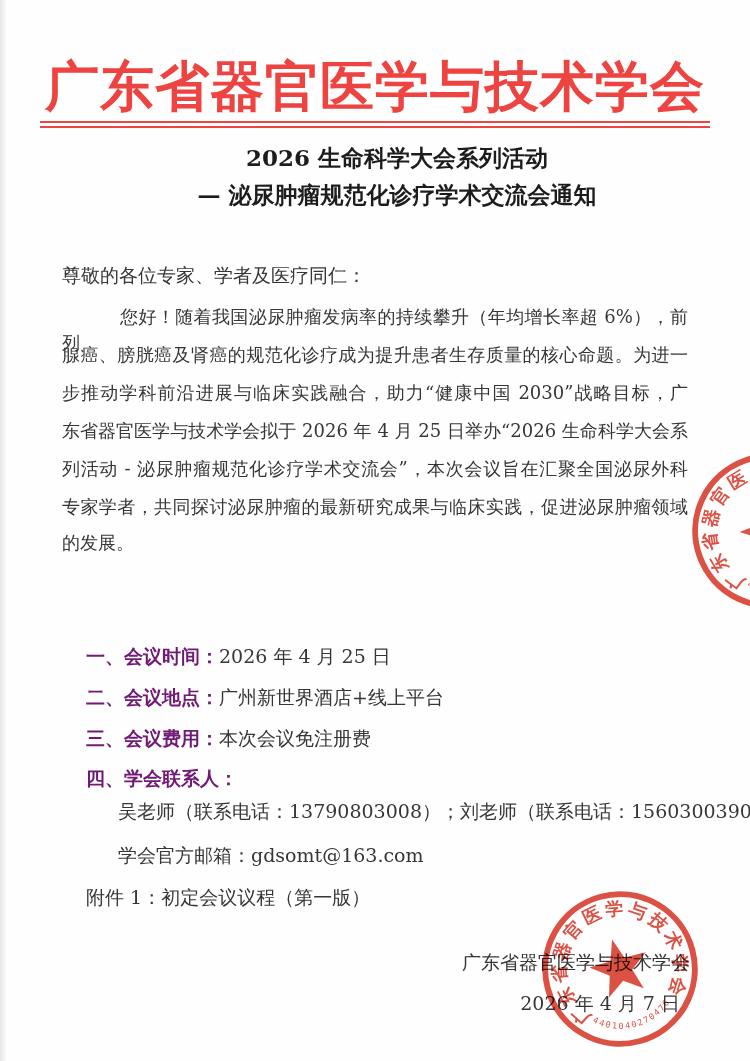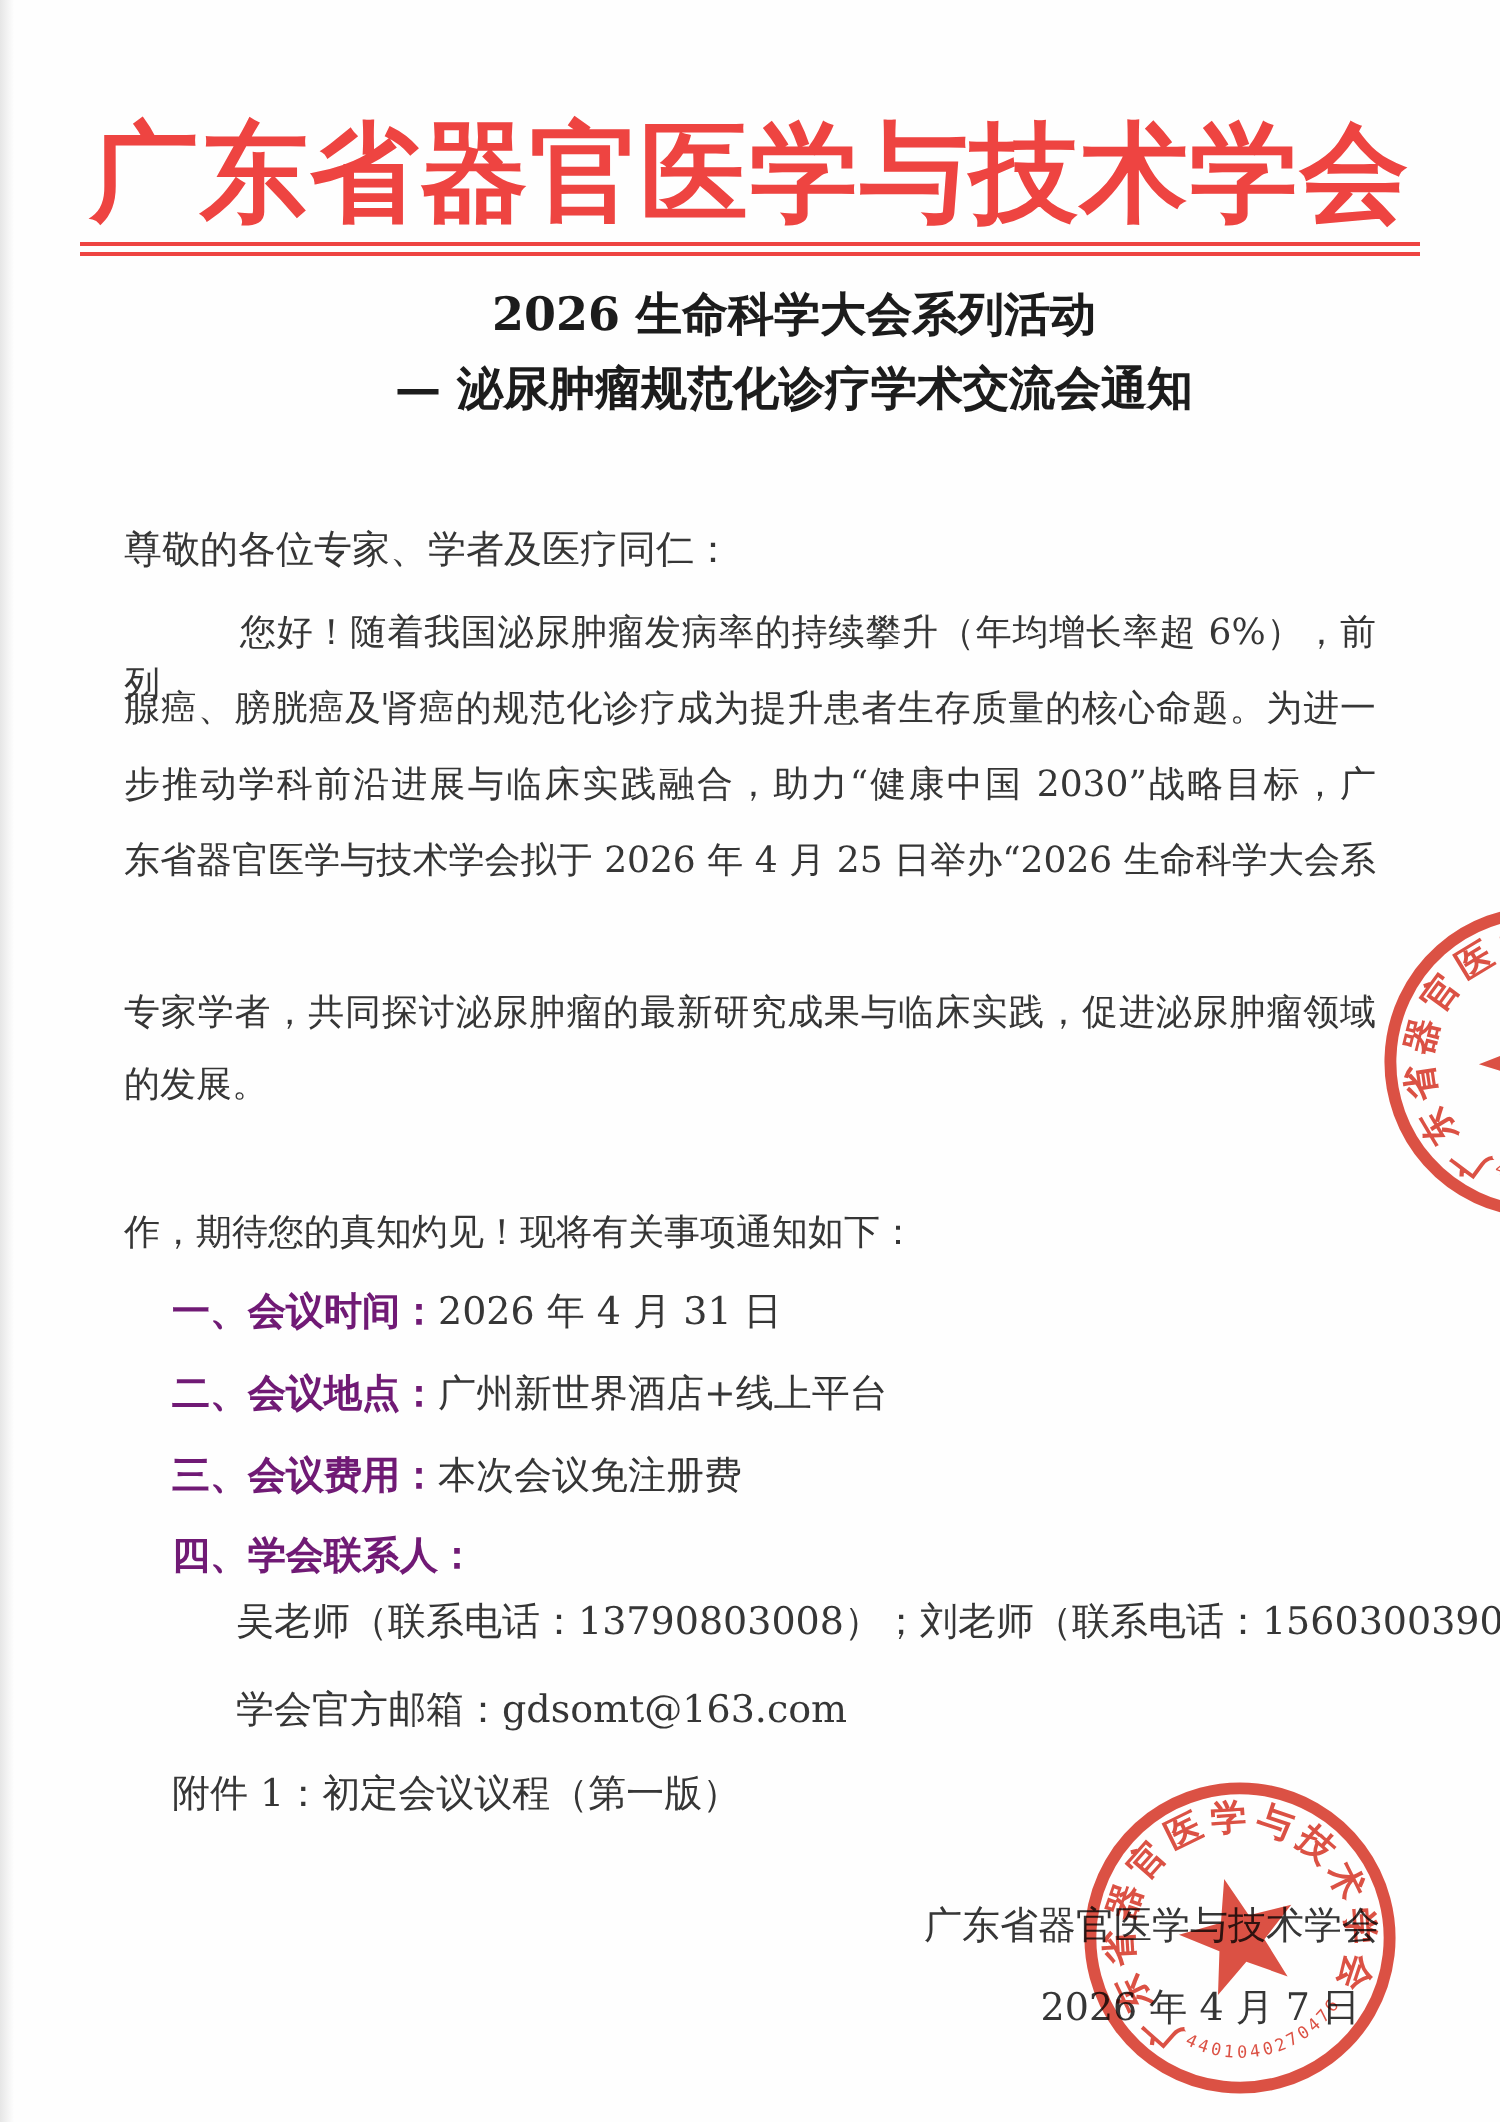--- a/index.html
+++ b/index.html
@@ -61,27 +61,27 @@
 
   <div class="doc-title" style="top:144px">2026 生命科学大会系列活动</div>
   <div class="doc-title" style="top:181px">— 泌尿肿瘤规范化诊疗学术交流会通知</div>
 
   <div class="line salutation" style="top:262px">尊敬的各位专家、学者及医疗同仁：</div>
 
   <div class="line jline indent" style="top:304px">您好！随着我国泌尿肿瘤发病率的持续攀升（年均增长率超 6%），前列</div>
   <div class="line jline" style="top:342px">腺癌、膀胱癌及肾癌的规范化诊疗成为提升患者生存质量的核心命题。为进一</div>
   <div class="line jline" style="top:380px">步推动学科前沿进展与临床实践融合，助力“健康中国 2030”战略目标，广</div>
   <div class="line jline" style="top:418px">东省器官医学与技术学会拟于 2026 年 4 月 25 日举办“2026 生命科学大会系</div>
+  <div class="line jline" style="top:456px">列活动 - 泌尿肿瘤规范化诊疗学术交流会”，本次会议旨在汇聚全国泌尿外科</div>
   <div class="line" style="top:530px">的发展。</div>
   <div class="line jline" style="top:494px">专家学者，共同探讨泌尿肿瘤的最新研究成果与临床实践，促进泌尿肿瘤领域</div>
 
-  <div class="line" style="top:604px">作，期待您的真知灼见！现将有关事项通知如下：</div>
 
   <div class="line item-line" style="top:643px">
-    <span class="item-label">一、会议时间：</span><span class="item-value">2026 年 4 月 31 日</span>
+    <span class="item-label">一、会议时间：</span><span class="item-value">2026 年 4 月 25 日</span>
   </div>
   <div class="line item-line" style="top:684px">
     <span class="item-label">二、会议地点：</span><span class="item-value">广州新世界酒店+线上平台</span>
   </div>
   <div class="line item-line" style="top:725px">
     <span class="item-label">三、会议费用：</span><span class="item-value">本次会议免注册费</span>
   </div>
   <div class="line item-line" style="top:765px">
     <span class="item-label">四、学会联系人：</span><span class="item-value"></span>
   </div>

